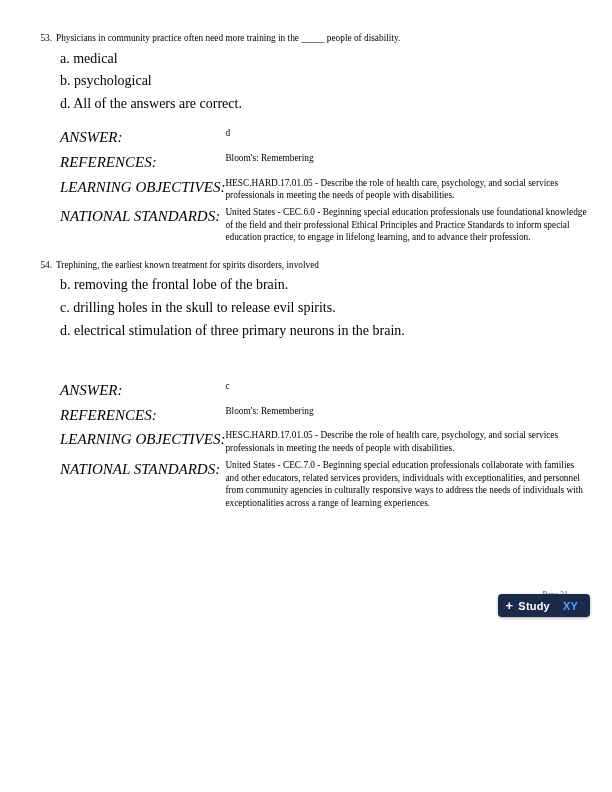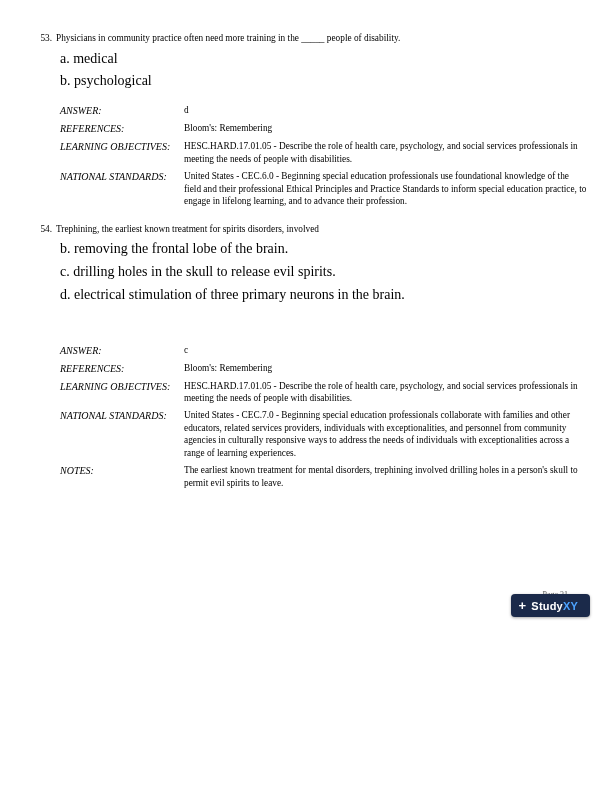--- a/index.html
+++ b/index.html
@@ -55,21 +55,21 @@
     margin-left: 24px;
     width: 528px;
     border-collapse: collapse;
   }
   .meta-table tr {
     vertical-align: top;
   }
   .meta-label {
     width: 124px;
     font-style: italic;
-    font-size: 10px;
+    font-size: 15px;
     line-height: 1.35;
     padding: 1.5px 0 3px 0;
     white-space: nowrap;
   }
   .meta-value {
     font-size: 9.3px;
     line-height: 1.35;
     padding: 1.5px 0 3px 0;
   }
   .spacer-gap {
@@ -99,35 +99,37 @@
     gap: 5px;
     box-shadow: 0 1px 3px rgba(0,0,0,.35);
   }
   .watermark .plus {
     font-size: 13px;
     font-weight: bold;
     line-height: 1;
   }
   .watermark .xy {
     color: #4da3ff;
+    margin-left: 13px;
   }
 </style>
 </head>
 <body>
 
 <div class="page">
 
   <div class="question-block">
     <div class="q-stem">
       <span class="q-num">53.</span>
       <span class="q-text">Physicians in community practice often need more training in the _____ people of disability.</span>
     </div>
     <div class="choices">
       <div class="choice">a. medical</div>
       <div class="choice">b. psychological</div>
+      <div class="choice">d. All of the answers are correct.</div>
     </div>
     <table class="meta-table">
       <tbody>
           <tr>
         <td class="meta-label">ANSWER:</td>
         <td class="meta-value">d</td>
       </tr>
       <tr>
         <td class="meta-label">REFERENCES:</td>
         <td class="meta-value">Bloom's: Remembering</td>
@@ -166,24 +168,20 @@
         <td class="meta-value">Bloom's: Remembering</td>
       </tr>
       <tr>
         <td class="meta-label">LEARNING OBJECTIVES:</td>
         <td class="meta-value">HESC.HARD.17.01.05 - Describe the role of health care, psychology, and social services professionals in meeting the needs of people with disabilities.</td>
       </tr>
       <tr>
         <td class="meta-label">NATIONAL STANDARDS:</td>
         <td class="meta-value">United States - CEC.7.0 - Beginning special education professionals collaborate with families and other educators, related services providers, individuals with exceptionalities, and personnel from community agencies in culturally responsive ways to address the needs of individuals with exceptionalities across a range of learning experiences.</td>
       </tr>
-      <tr>
-        <td class="meta-label">NOTES:</td>
-        <td class="meta-value">The earliest known treatment for mental disorders, trephining involved drilling holes in a person's skull to permit evil spirits to leave.</td>
-      </tr>
     </tbody>
       </table>
   </div>
 
   <div class="page-number">Page 31</div>
 
   <div class="watermark">
     <span class="plus">+</span>
     <span><span>Study</span><span class="xy">XY</span></span>
   </div>

